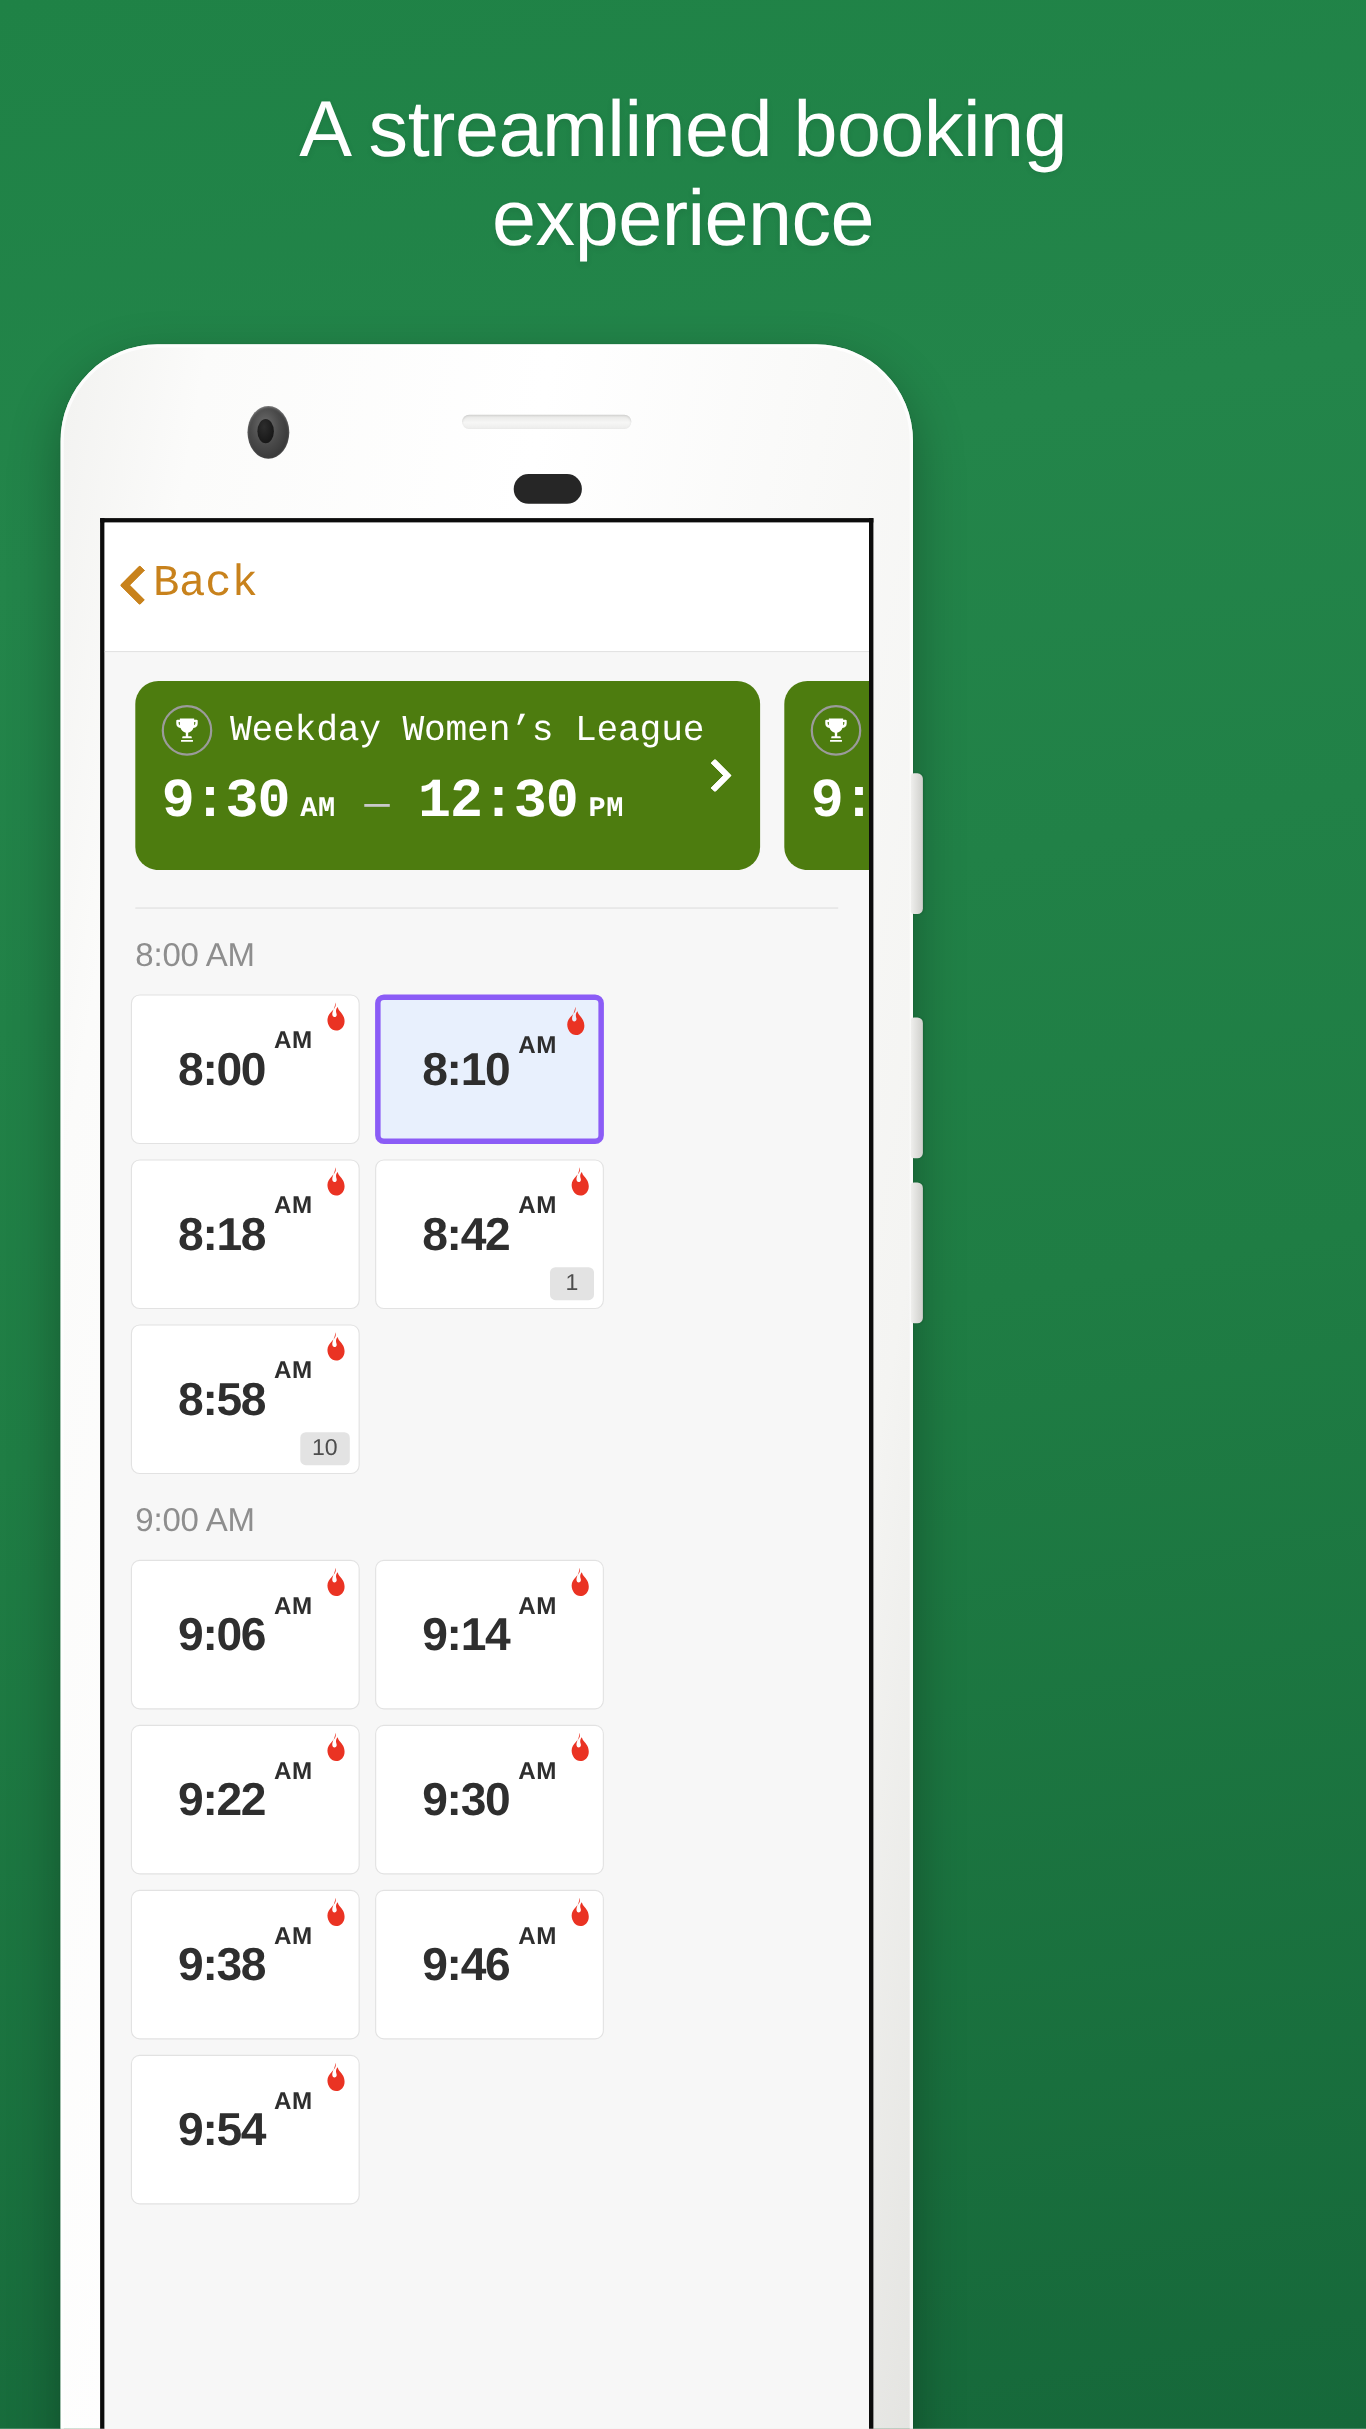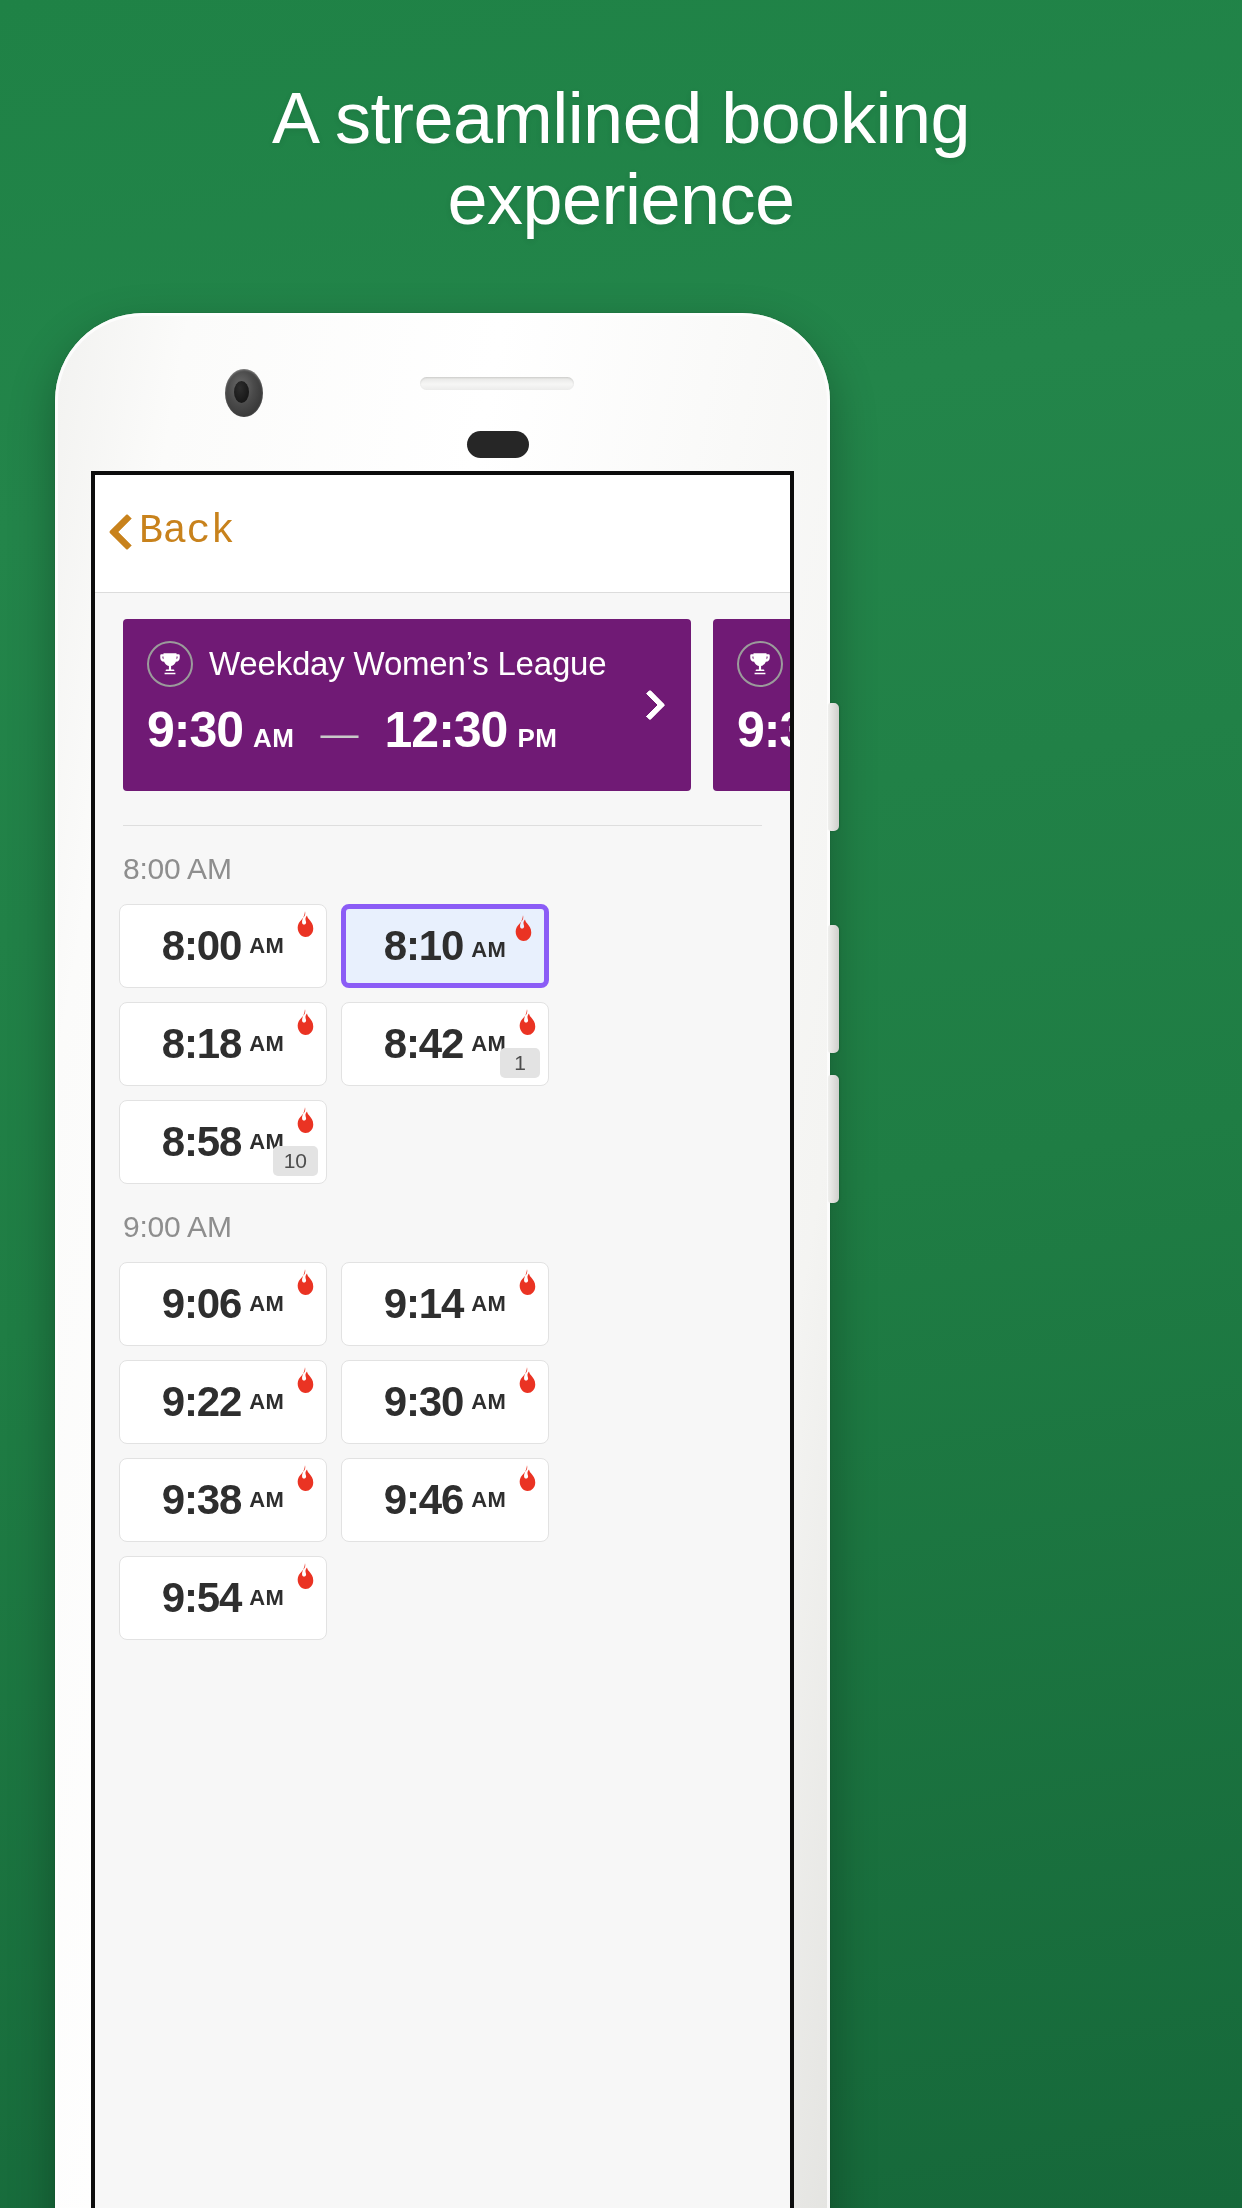--- a/index.html
+++ b/index.html
@@ -112,23 +112,24 @@
     font-size:28px; color:#8e8e8e; letter-spacing:.6px;
     padding:32px 0 0 28px;
   }
 
   
   .events-row{
     display:flex; gap:22px; padding:26px 0 0 28px; overflow:hidden;
   }
   .event-card{
     flex:0 0 auto; width:568px; height:172px;
-    background:#701a75; border-radius:4px;
+    background:#4d7c0f; border-radius:21px;
     position:relative; padding:22px 24px;
     cursor:pointer;
+    font-family:Liberation Mono, monospace;
   }
   .event-card.partial{ width:170px; }
   .event-top{ display:flex; align-items:center; gap:16px; }
   .trophy-circle{
     width:46px; height:46px; border-radius:50%;
     border:2px solid #9b9b9b; display:flex;
     align-items:center; justify-content:center; flex:0 0 auto;
   }
   .trophy-circle svg{ width:26px; height:26px; }
   .event-name{
@@ -155,21 +156,21 @@
   
   .slot-group{ padding:0 24px; }
   .group-label{
     font-size:30px; color:#8e8e8e; padding:26px 0 0 4px; letter-spacing:-0.2px;
   }
   .slot-grid{
     display:flex; flex-wrap:wrap; gap:14px; padding-top:18px;
   }
   .slot{
     position:relative;
-    width:208px; height:84px;
+    width:208px; height:136px;
     background:#ffffff; border:1px solid #e2e2e2; border-radius:8px;
     display:flex; align-items:center; justify-content:center; gap:8px;
     cursor:pointer;
   }
   .slot.selected{
     background:#e8f0fd; border:5px solid #8b5cf6;
   }
   .slot-time{ font-size:42px; font-weight:700; color:#2e2e2e; letter-spacing:-1.2px; }
   .slot-mer{ font-size:22px; font-weight:700; color:#2e2e2e; letter-spacing:.4px; align-self:flex-start; margin-top:28px; }
   .flame{

